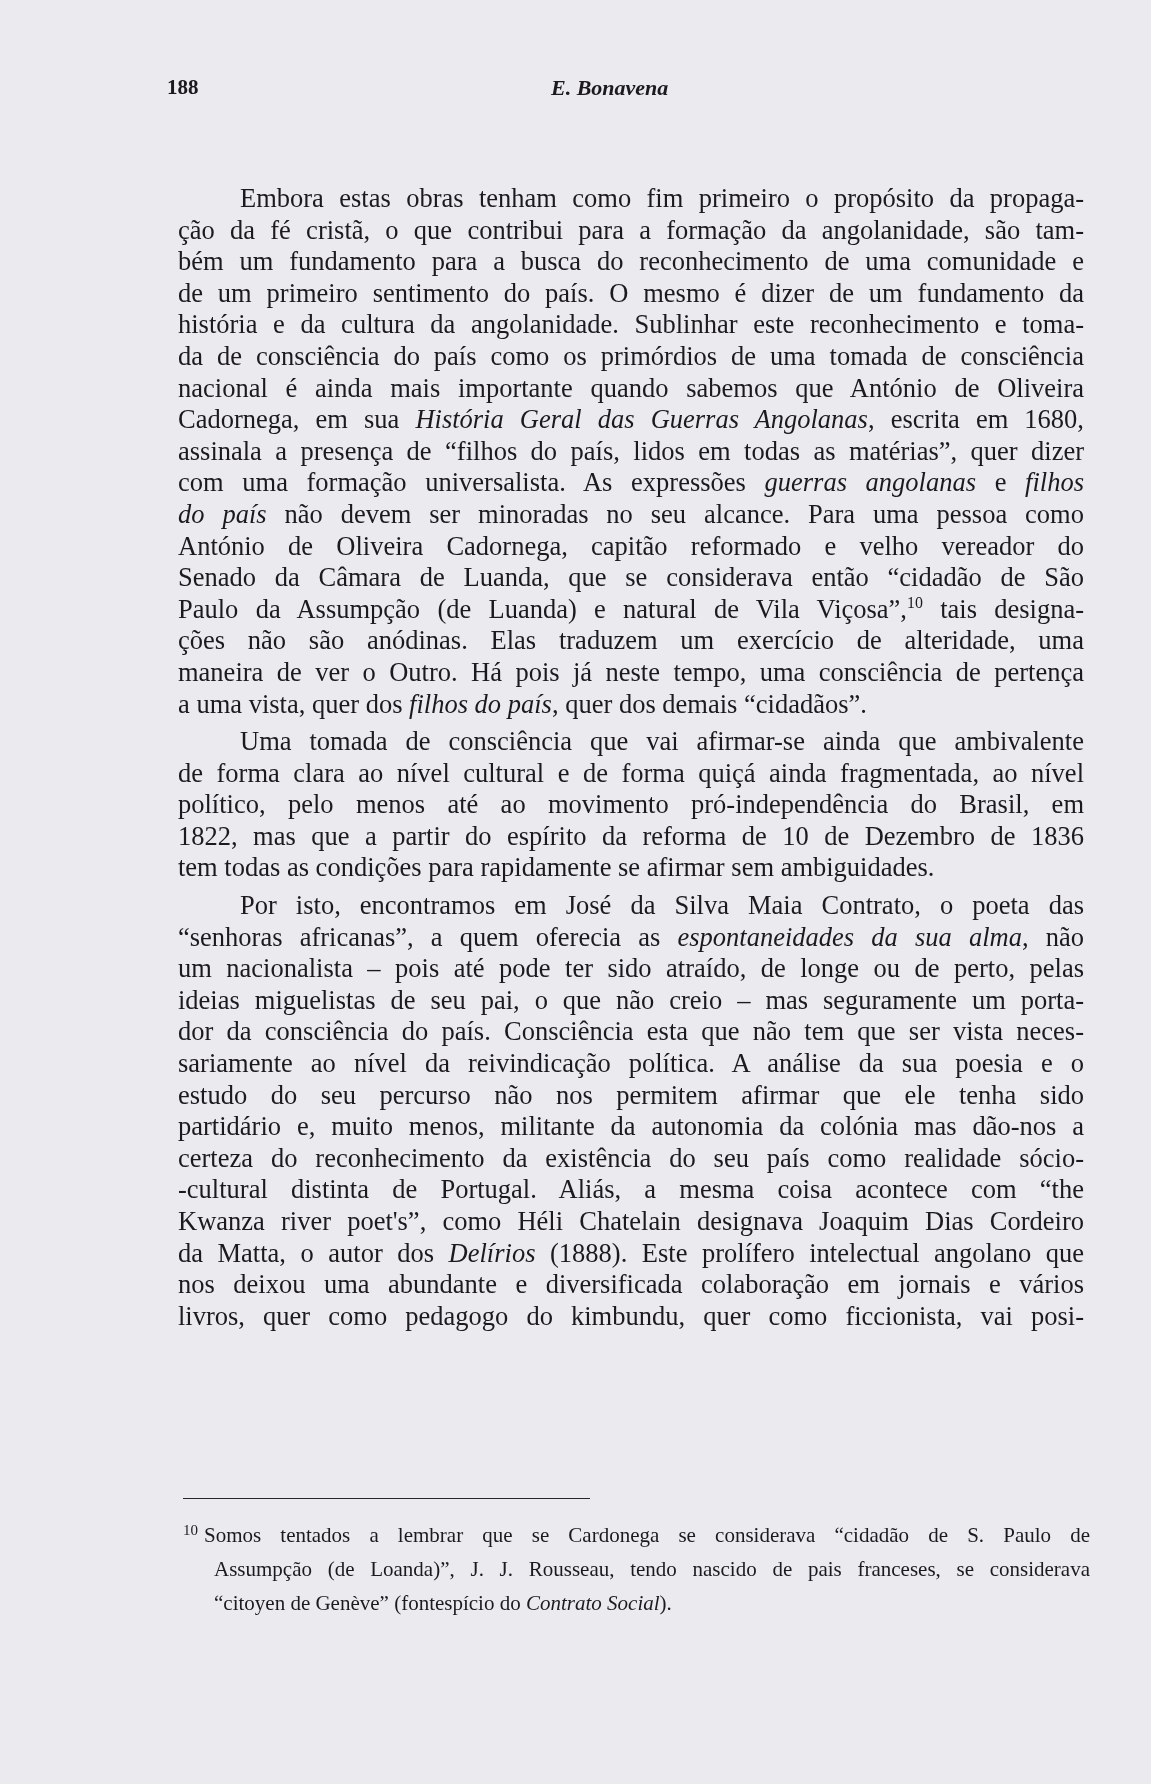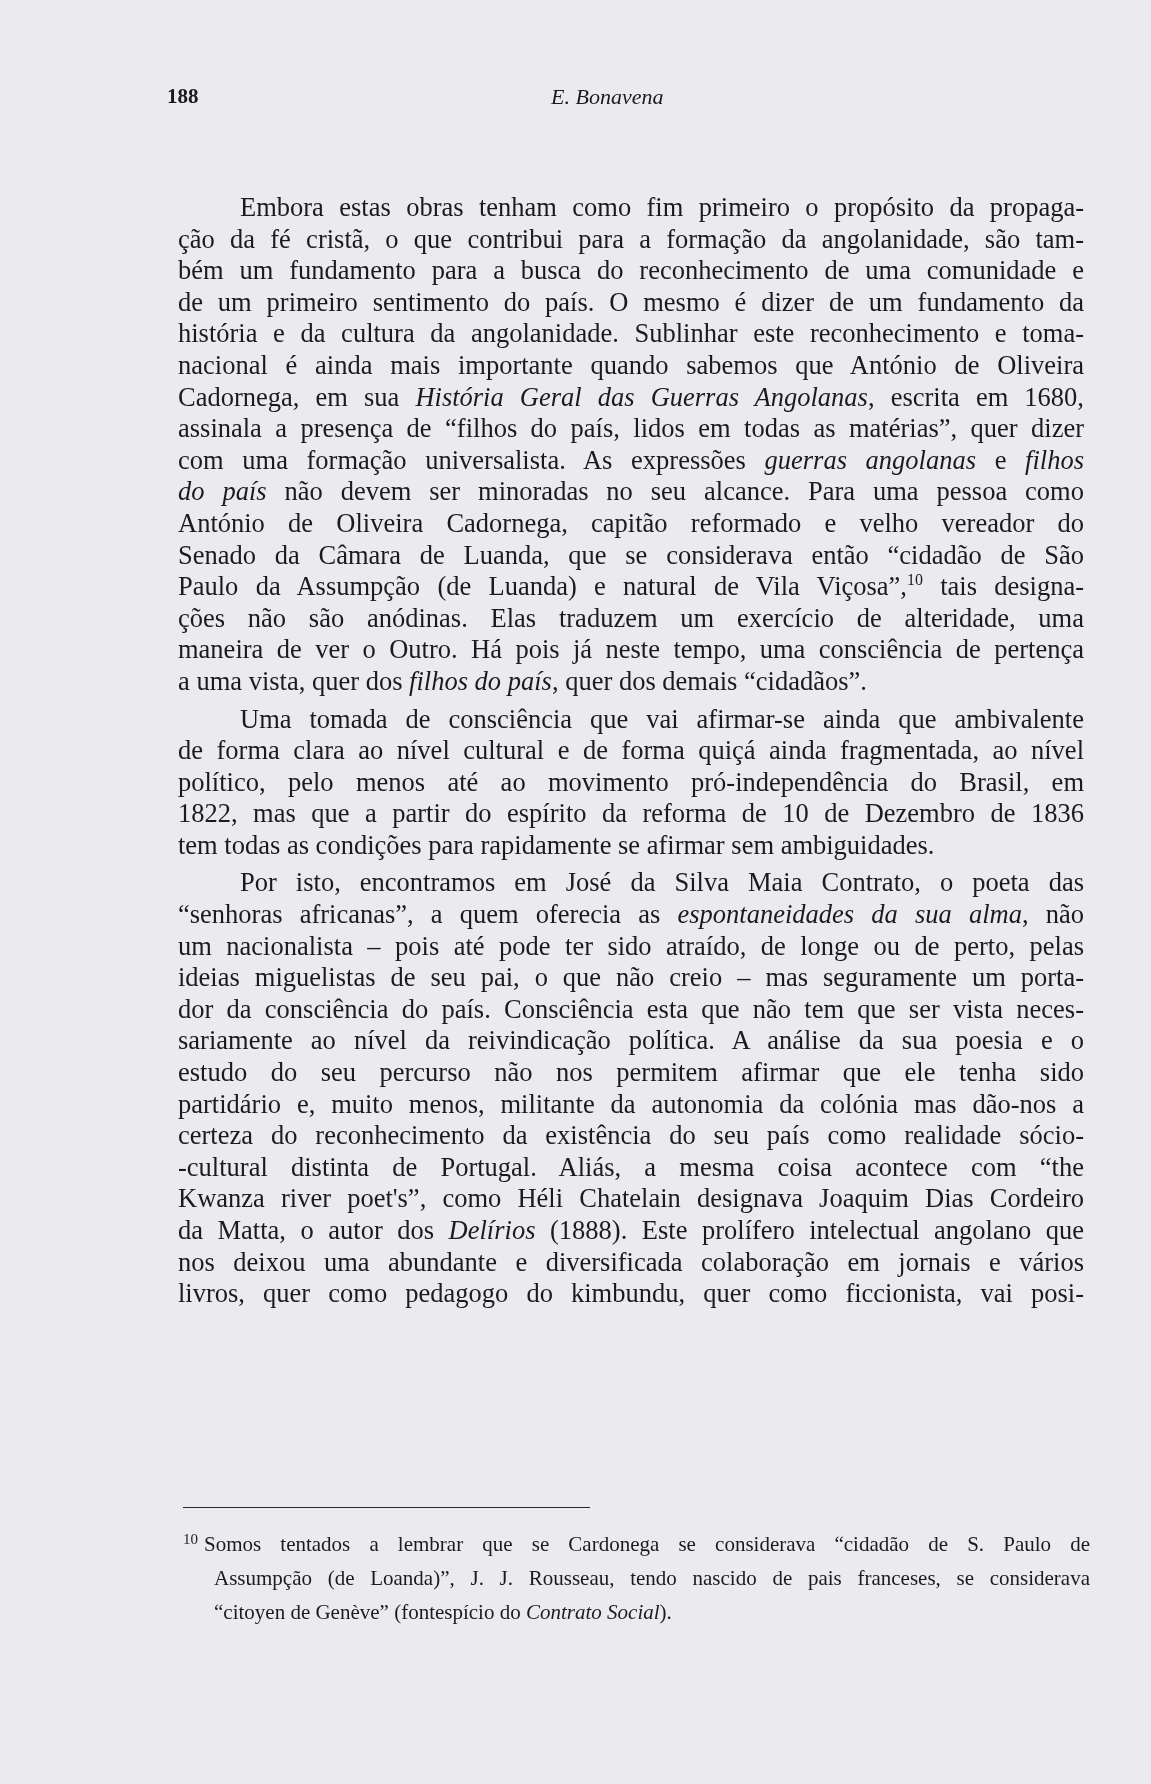--- a/index.html
+++ b/index.html
@@ -4,29 +4,29 @@
 <style>
   html, body { margin: 0; padding: 0; }
   body {
     width: 1151px; height: 1784px;
     background: #ebebef;
     position: relative;
     overflow: hidden;
     font-family: "Liberation Serif", "DejaVu Serif", serif;
     color: #1c1a1e;
   }
-  .page { position: absolute; left: 0; top: 12px; width: 1151px; height: 1304px; }
+  .page { position: absolute; left: 0; top: 3px; width: 1151px; height: 1304px; }
   .header { position: absolute; top: 72px; left: 0; width: 100%; height: 30px; }
   .page-number {
     position: absolute; left: 167px; top: 0;
     font-weight: bold; font-size: 21px;
   }
   .running-head {
     position: absolute; left: 551px; top: 0;
-    font-style: italic; font-weight: normal; font-size: 22px;
+    font-style: italic; font-weight: bold; font-size: 22px;
   }
   .body-text {
     position: absolute; left: 172px; top: 174px; width: 918px;
     font-size: 26.5px; line-height: 31.6px;
     text-align: justify; hyphens: manual;
   }
   .body-text p { margin: 6px; text-indent: 62px; }
   .line { display: block; text-align: justify; text-align-last: justify; white-space: nowrap; }
   .line.last { text-align-last: left; }
   .line.first { padding-left: 62px; }
@@ -56,20 +56,21 @@
   </div>
 
   <div class="body-text">
 
     <p>
       <span class="line first">Embora estas obras tenham como fim primeiro o propósito da propaga-</span>
       <span class="line">ção da fé cristã, o que contribui para a formação da angolanidade, são tam-</span>
       <span class="line">bém um fundamento para a busca do reconhecimento de uma comunidade e</span>
       <span class="line">de um primeiro sentimento do país. O mesmo é dizer de um fundamento da</span>
       <span class="line">história e da cultura da angolanidade. Sublinhar este reconhecimento e toma-</span>
+      <span class="line">da de consciência do país como os primórdios de uma tomada de consciência</span>
       <span class="line">nacional é ainda mais importante quando sabemos que António de Oliveira</span>
       <span class="line"><span>Cadornega, em sua </span><i>História Geral das Guerras Angolanas</i><span>, escrita em 1680,</span></span>
       <span class="line">assinala a presença de “filhos do país, lidos em todas as matérias”, quer dizer</span>
       <span class="line"><span>com uma formação universalista. As expressões </span><i>guerras angolanas</i><span> e </span><i>filhos</i></span>
       <span class="line"><i>do país</i><span> não devem ser minoradas no seu alcance. Para uma pessoa como</span></span>
       <span class="line">António de Oliveira Cadornega, capitão reformado e velho vereador do</span>
       <span class="line">Senado da Câmara de Luanda, que se considerava então “cidadão de São</span>
       <span class="line"><span>Paulo da Assumpção (de Luanda) e natural de Vila Viçosa”,</span><sup>10</sup><span> tais designa-</span></span>
       <span class="line">ções não são anódinas. Elas traduzem um exercício de alteridade, uma</span>
       <span class="line">maneira de ver o Outro. Há pois já neste tempo, uma consciência de pertença</span>

